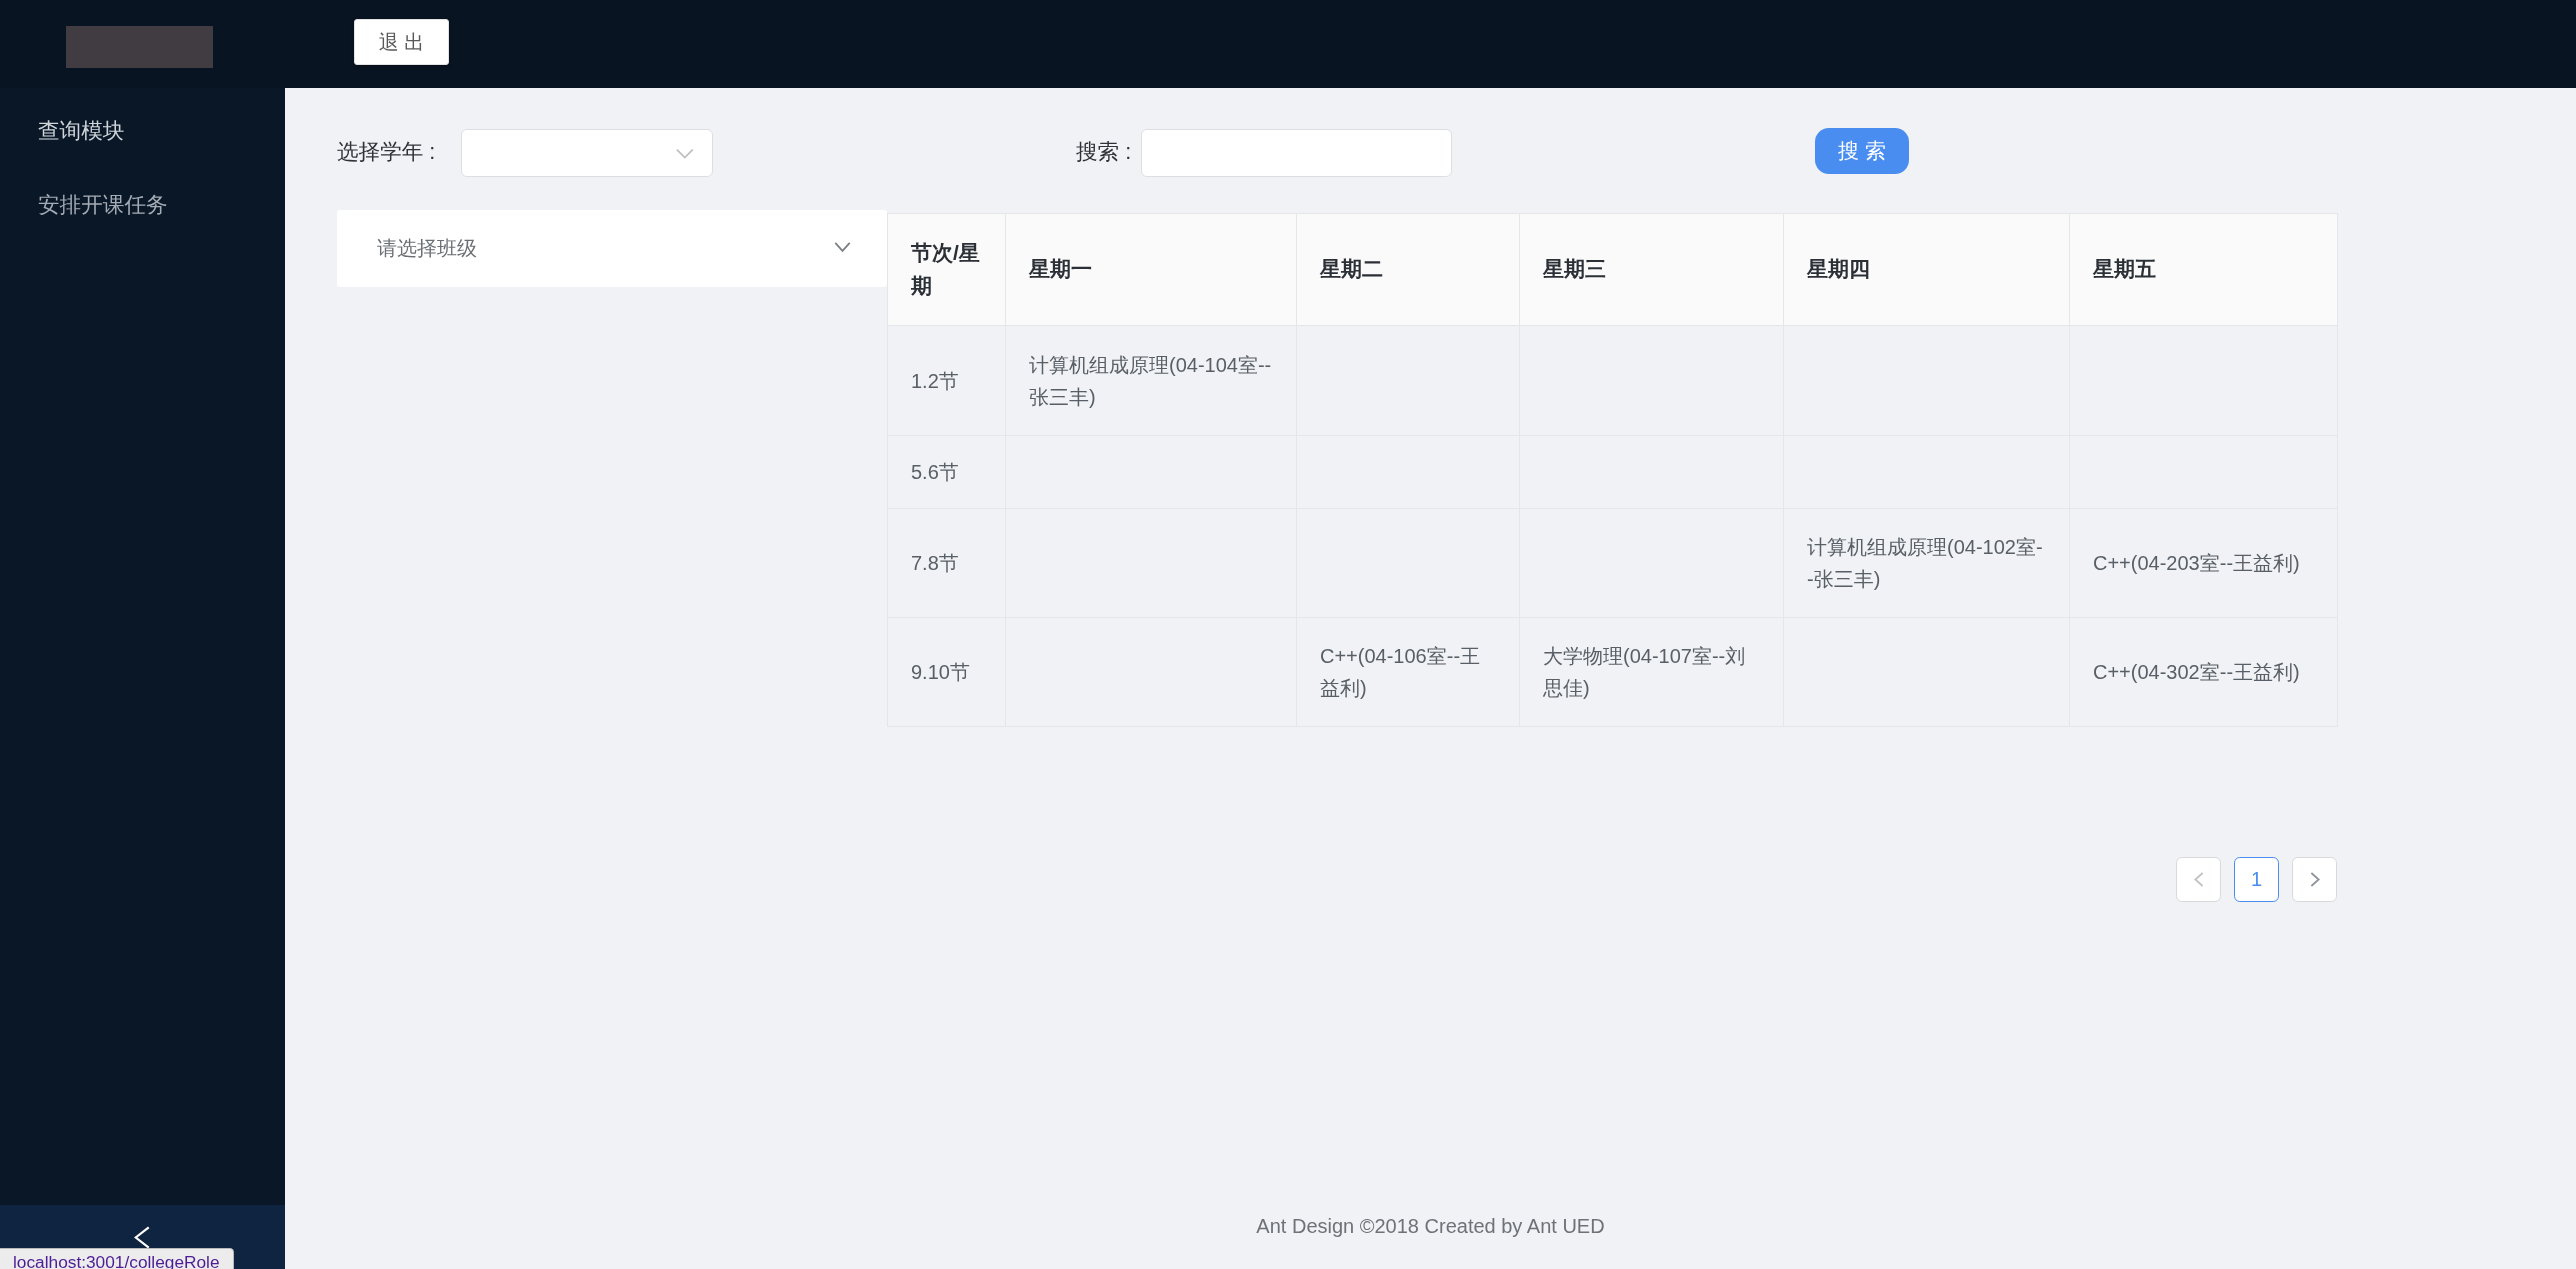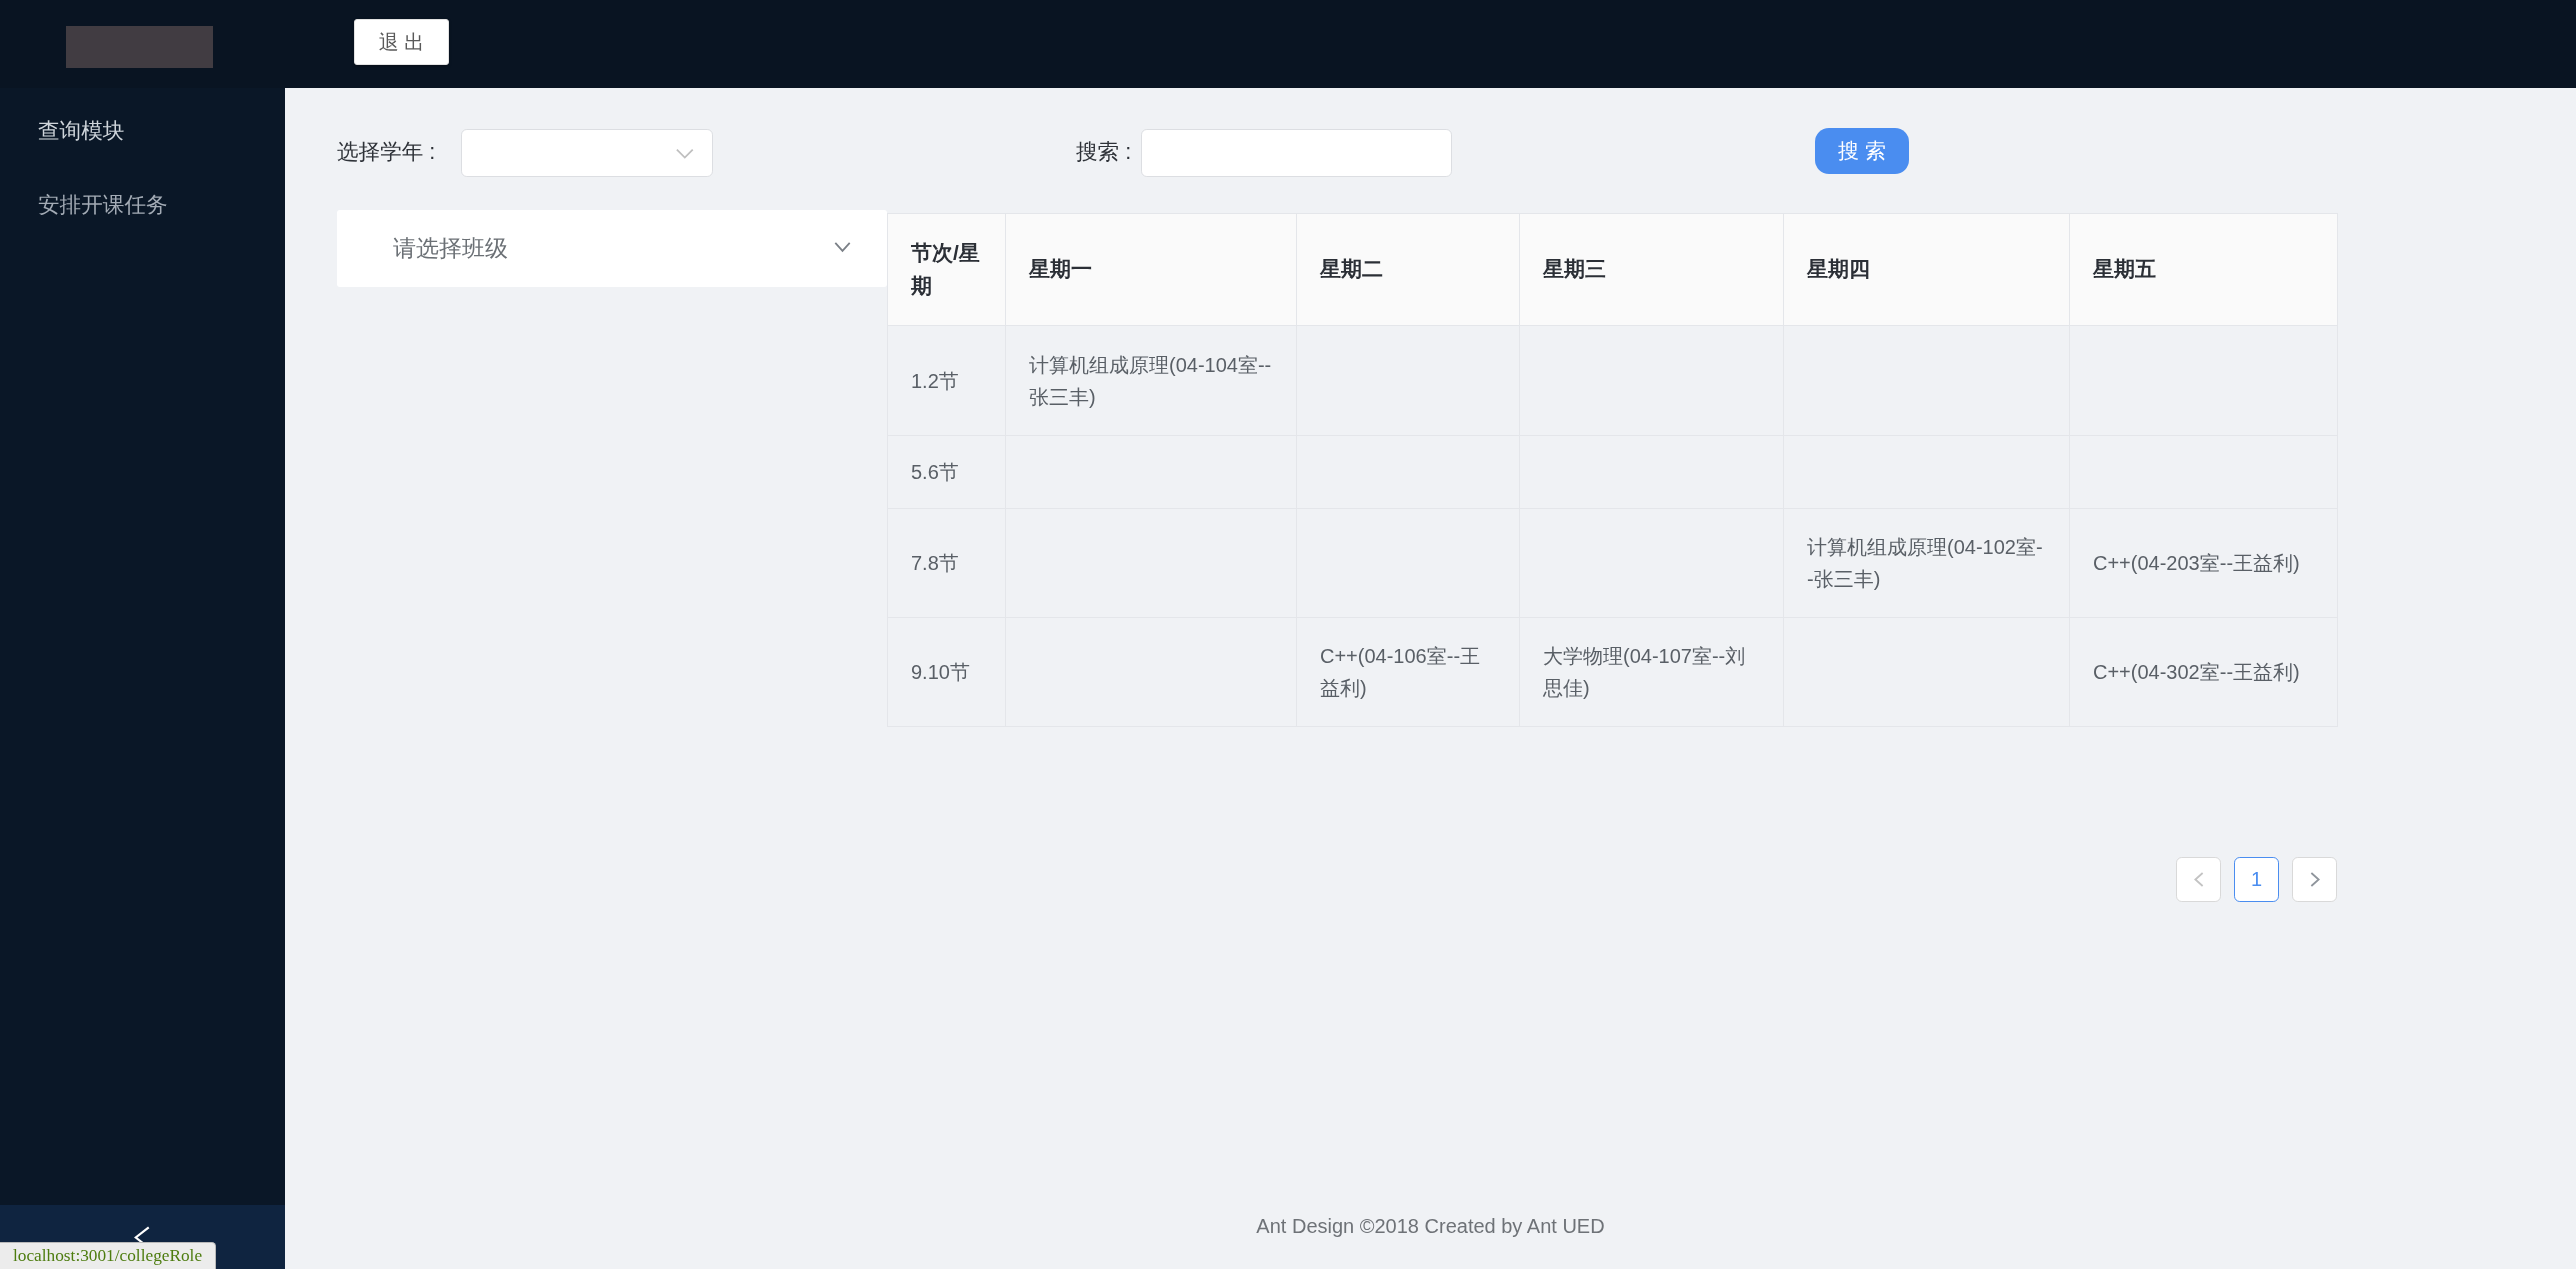--- a/index.html
+++ b/index.html
@@ -58,21 +58,21 @@
     display:flex; align-items:center; justify-content:center;
     font-family:inherit;
   }
 
   
   .class-select {
     position:absolute; left:337px; top:210px; width:550px; height:77px;
     background:#ffffff; border-radius:2.9px; cursor:pointer;
     display:flex; align-items:center;
   }
-  .class-select .txt { margin-left:56px; font-size:23px; color:#6b7075; }
+  .class-select .txt { margin-left:40px; font-size:20px; color:#6b7075; }
   .class-select .chev { position:absolute; right:35px; top:30px; }
 
   
   .timetable {
     position:absolute; left:887px; top:213px; width:1451px;
     border-collapse:collapse; table-layout:fixed;
     font-size:20px; color:#595f66;
   }
   .timetable th, .timetable td {
     border:0.7px solid #e4e6ea; vertical-align:middle;
@@ -97,26 +97,25 @@
   .page-btn.current { border:0.7px solid #4a8df0; color:#4a8df0; }
 
   
   .footer {
     position:absolute; left:285px; right:0; top:1215px; text-align:center;
     font-size:20px; color:#6e7277;
   }
 
   
   .statusbar {
-    position:absolute; left:0; bottom:0; height:27px;
+    position:absolute; left:0; bottom:0; height:21px;
     background:#ececec; border:0.7px solid #b9b9b9; border-left:none; border-bottom:none;
     border-top-right-radius:4.3px;
-    font-size:17.3px; color:#4d7c0f; line-height:26px; padding:0 13px;
+    font-size:17.3px; color:#4c1d95; line-height:26px; padding:0 13px;
     white-space:nowrap;
-    font-family:Liberation Serif, serif;
   }
 </style>
 </head>
 <body>
 
 <div class="page">
 
   <div class="topbar">
     <div class="logo-box"></div>
     <button class="logout-btn">退 出</button>

